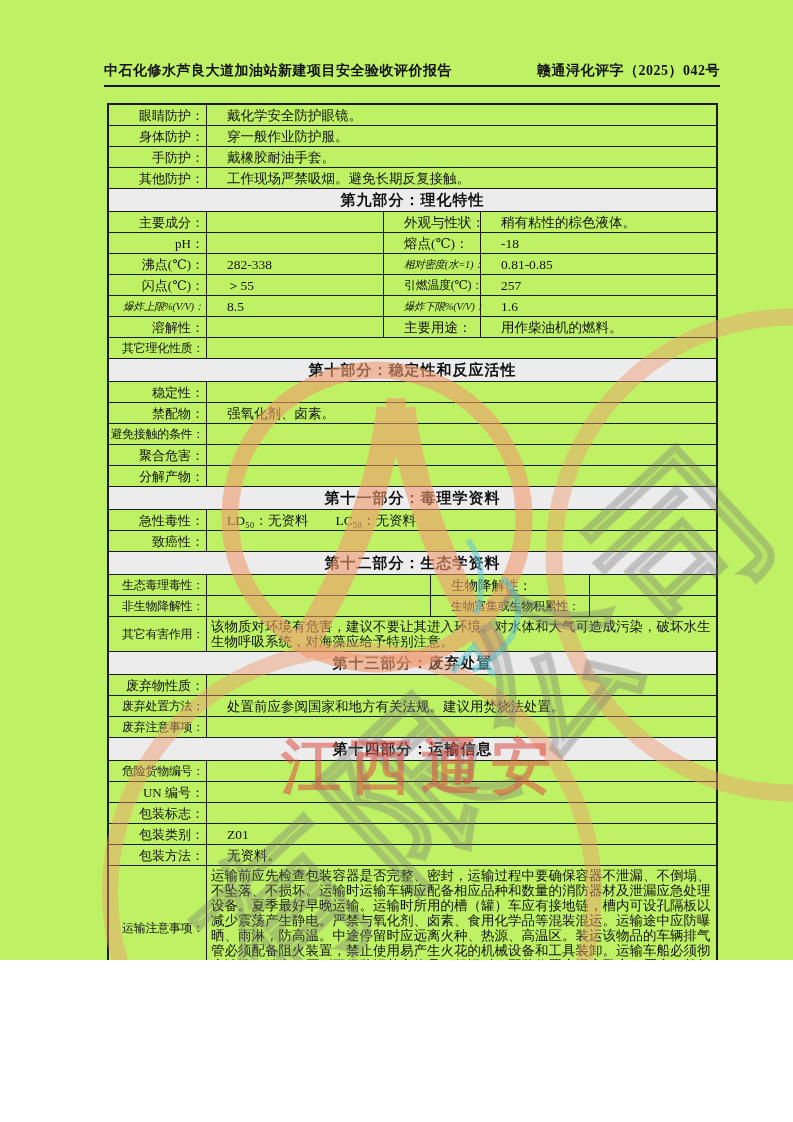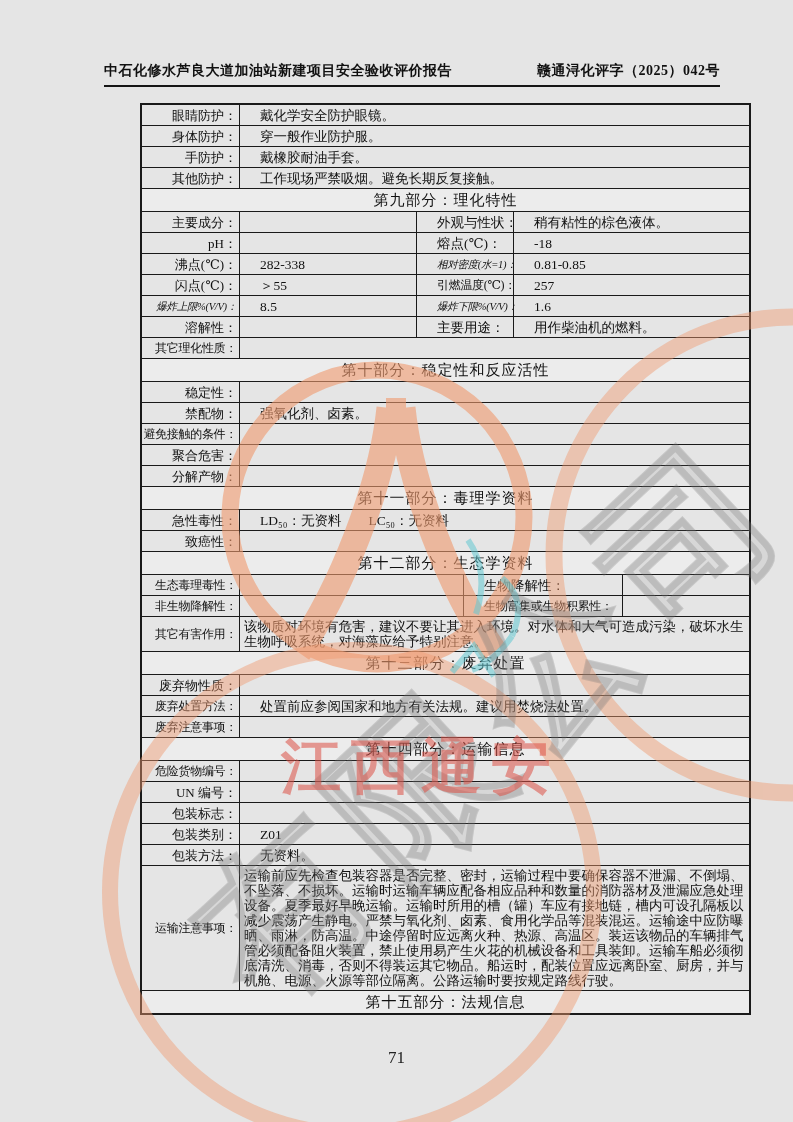--- a/index.html
+++ b/index.html
@@ -4,54 +4,54 @@
 <style>
   :root{
     --logo-orange:#f09a6e;
     --red-stamp:#dc5048;
     --teal-stamp:#63c8d2;
     --section-bg:#ececec;
     --border:#1a1a1a;
   }
   html,body{margin:0;padding:0;background:#ffffff;}
   .page{
-    position:relative;width:793px;height:1122px;margin:0 auto;
-    background:#e5e5e5;overflow:hidden;
+    position:relative;width:793px;height:960px;margin:0 auto;
+    background:#bef264;overflow:hidden;
     font-family:"Liberation Serif","DejaVu Serif",serif;color:#111;
   }
   
   .doc-header{
     position:absolute;top:62px;left:104px;width:616px;
     display:flex;justify-content:space-between;align-items:flex-end;
     font-size:14px;font-weight:bold;letter-spacing:0.5px;
     border-bottom:2.5px solid #151515;padding-bottom:5px;
   }
   
   .msds-table{
     position:absolute;top:103px;left:107px;width:611px;
-    border:2px solid var(--border);box-sizing:border-box;background:transparent;margin-left:33px;
+    border:2px solid var(--border);box-sizing:border-box;background:transparent;
   }
   .tr{display:grid;min-height:20px;border-bottom:1px solid var(--border);}
   .tr:last-child{border-bottom:none;}
   .tr.single{grid-template-columns:97px 1fr;}
   .tr.four{grid-template-columns:97px 177px 97px 1fr;}
   .tr.four12{grid-template-columns:97px 224px 159px 1fr;}
   .tr.sec{
     grid-template-columns:1fr;background:var(--section-bg);
     min-height:22px;
   }
   .td{
     display:flex;align-items:center;box-sizing:border-box;
     padding:1px 3px;line-height:17px;
   }
   .td.lab{justify-content:flex-end;font-size:13px;white-space:nowrap;padding-right:2px;}
   .td.lab.sm{font-size:12px;letter-spacing:-0.3px;}
   .td.lab.xs{font-size:10.5px;letter-spacing:-0.3px;font-style:italic;}
   .td.val{border-left:1px solid var(--border);font-size:13.5px;justify-content:flex-start;padding-left:20px;}
-  .td.sectitle{justify-content:center;font-weight:normal;font-size:15px;letter-spacing:1px;}
+  .td.sectitle{justify-content:center;font-weight:bold;font-size:15px;letter-spacing:1px;}
   .td.para{line-height:15px;padding:2px 4px;display:block;}
   
   .page-number{
     position:absolute;top:1048px;left:0;width:100%;
     text-align:center;font-size:17px;color:#222;
   }
   
   .wm-svg{position:absolute;left:0;top:0;width:793px;height:1122px;pointer-events:none;}
   .wm-gray{
     position:absolute;left:148px;top:886px;pointer-events:none;

